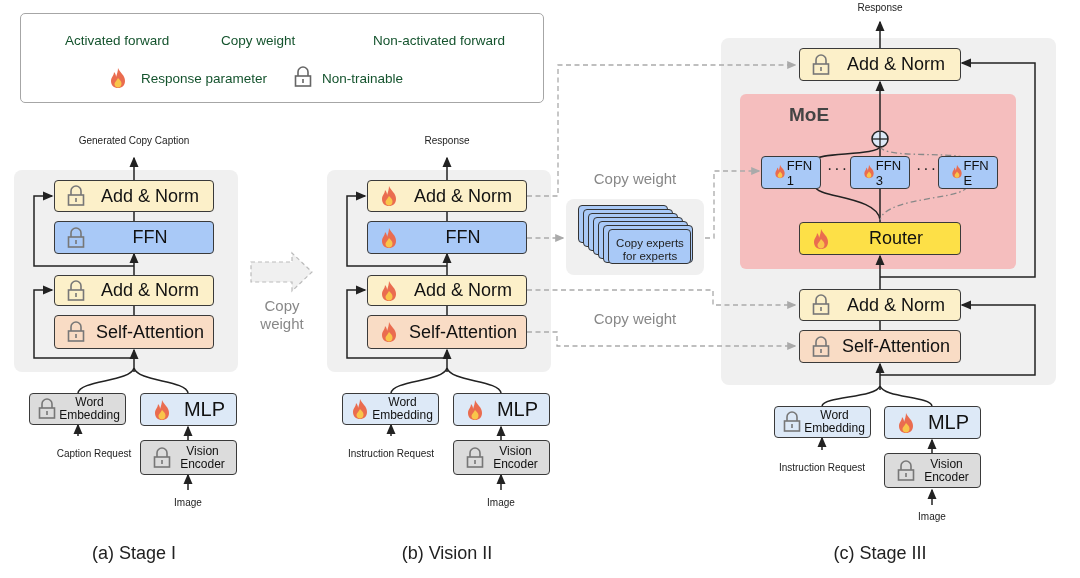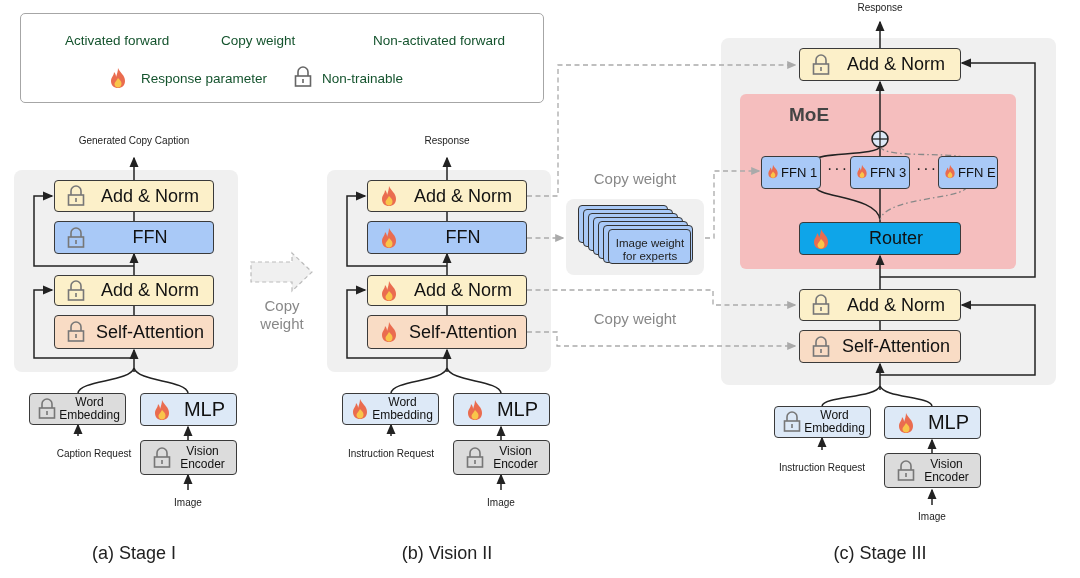--- a/index.html
+++ b/index.html
@@ -9,29 +9,29 @@
   .lg-text{font-size:13.5px;color:#14532d;position:absolute;white-space:nowrap;}
   .panel{background:#f0f0f0;border-radius:8px;}
   .box{position:absolute;box-sizing:border-box;border:1.5px solid #3a3a3a;border-radius:4px;display:flex;align-items:center;}
   .box .lbl{flex:1;text-align:center;font-size:18px;color:#111;white-space:nowrap;}
   .box .ico{width:22px;height:22px;margin-left:10px;flex:none;display:flex;align-items:center;justify-content:center;}
   .yellow{background:#fcf0c9;}
   .blue{background:#a9c9f7;}
   .orange{background:#f9dcc5;}
   .gray{background:#dcdcdc;}
   .lightblue{background:#dde9f7;}
-  .green{background:#0ea5e9;}
+  .green{background:#fde047;}
   .small .lbl{font-size:12px;line-height:13px;}
   .mlp .lbl{font-size:20px;}
   .txt{position:absolute;font-size:10px;color:#222;text-align:center;white-space:nowrap;}
   .gtxt{position:absolute;font-size:15px;color:#888;text-align:center;white-space:nowrap;}
   .cap{position:absolute;font-size:18px;color:#222;text-align:center;white-space:nowrap;}
   .moe{background:#f5bebe;border-radius:6px;}
   .moe-title{font-weight:bold;font-size:19px;color:#444;margin-left:24px;}
-  .ffn-small{position:absolute;box-sizing:border-box;border:1.5px solid #3a3a3a;border-radius:4px;background:#a9c9f7;display:flex;align-items:center;font-size:13px;color:#111;padding-left:5px;}
+  .ffn-small{position:absolute;box-sizing:border-box;border:1.5px solid #3a3a3a;border-radius:4px;background:#a9c9f7;display:flex;align-items:center;font-size:13px;color:#111;padding-left:12px;}
   .dots{position:absolute;font-size:16px;color:#222;letter-spacing:2px;}
   svg.conn{position:absolute;left:0;top:0;}
   .stack-card{position:absolute;width:90px;height:38px;box-sizing:border-box;border:1.5px solid #333;border-radius:4px;background:#a9c9f7;}
   .stack-label{position:absolute;font-size:11.5px;line-height:13px;color:#222;text-align:center;}
 </style>
 </head>
 <body>
 
 <div class="abs panel" style="left:14px;top:170px;width:224px;height:202px;"></div>
 <div class="abs panel" style="left:327px;top:170px;width:224px;height:202px;"></div>
@@ -292,21 +292,21 @@
 <div class="gtxt" style="left:575px;width:120px;top:170px;">Copy weight</div>
 <div class="gtxt" style="left:575px;width:120px;top:310px;">Copy weight</div>
 <div class="abs" style="left:578px;top:205px;width:122px;height:68px;">
   <div class="stack-card" style="left:0;top:0;"></div>
   <div class="stack-card" style="left:5px;top:4px;"></div>
   <div class="stack-card" style="left:10px;top:8px;"></div>
   <div class="stack-card" style="left:15px;top:12px;"></div>
   <div class="stack-card" style="left:20px;top:16px;"></div>
   <div class="stack-card" style="left:25px;top:20px;"></div>
   <div class="stack-card" style="left:30px;top:24px;width:83px;height:35px;"></div>
-  <div class="stack-label" style="left:32px;top:32px;width:80px;">Image weight for experts</div>
+  <div class="stack-label" style="left:32px;top:32px;width:80px;">Copy experts for experts</div>
 </div>
 
 <div class="txt" style="left:780px;width:200px;top:2px;">Response</div>
 <div class="box yellow" style="left:799px;top:48px;width:162px;height:33px;">
   <span class="ico lock">
       <svg width="18" height="22" viewBox="0 0 18 22">
         <path d="M4,10 L4,6 A5,5 0 0 1 14,6 L14,10" fill="none" stroke="#777" stroke-width="1.6"></path>
         <rect x="1.5" y="10" width="15" height="10" fill="none" stroke="#777" stroke-width="1.6"></rect>
         <line x1="9" y1="13" x2="9" y2="17" stroke="#777" stroke-width="1.6"></line>
       </svg>

